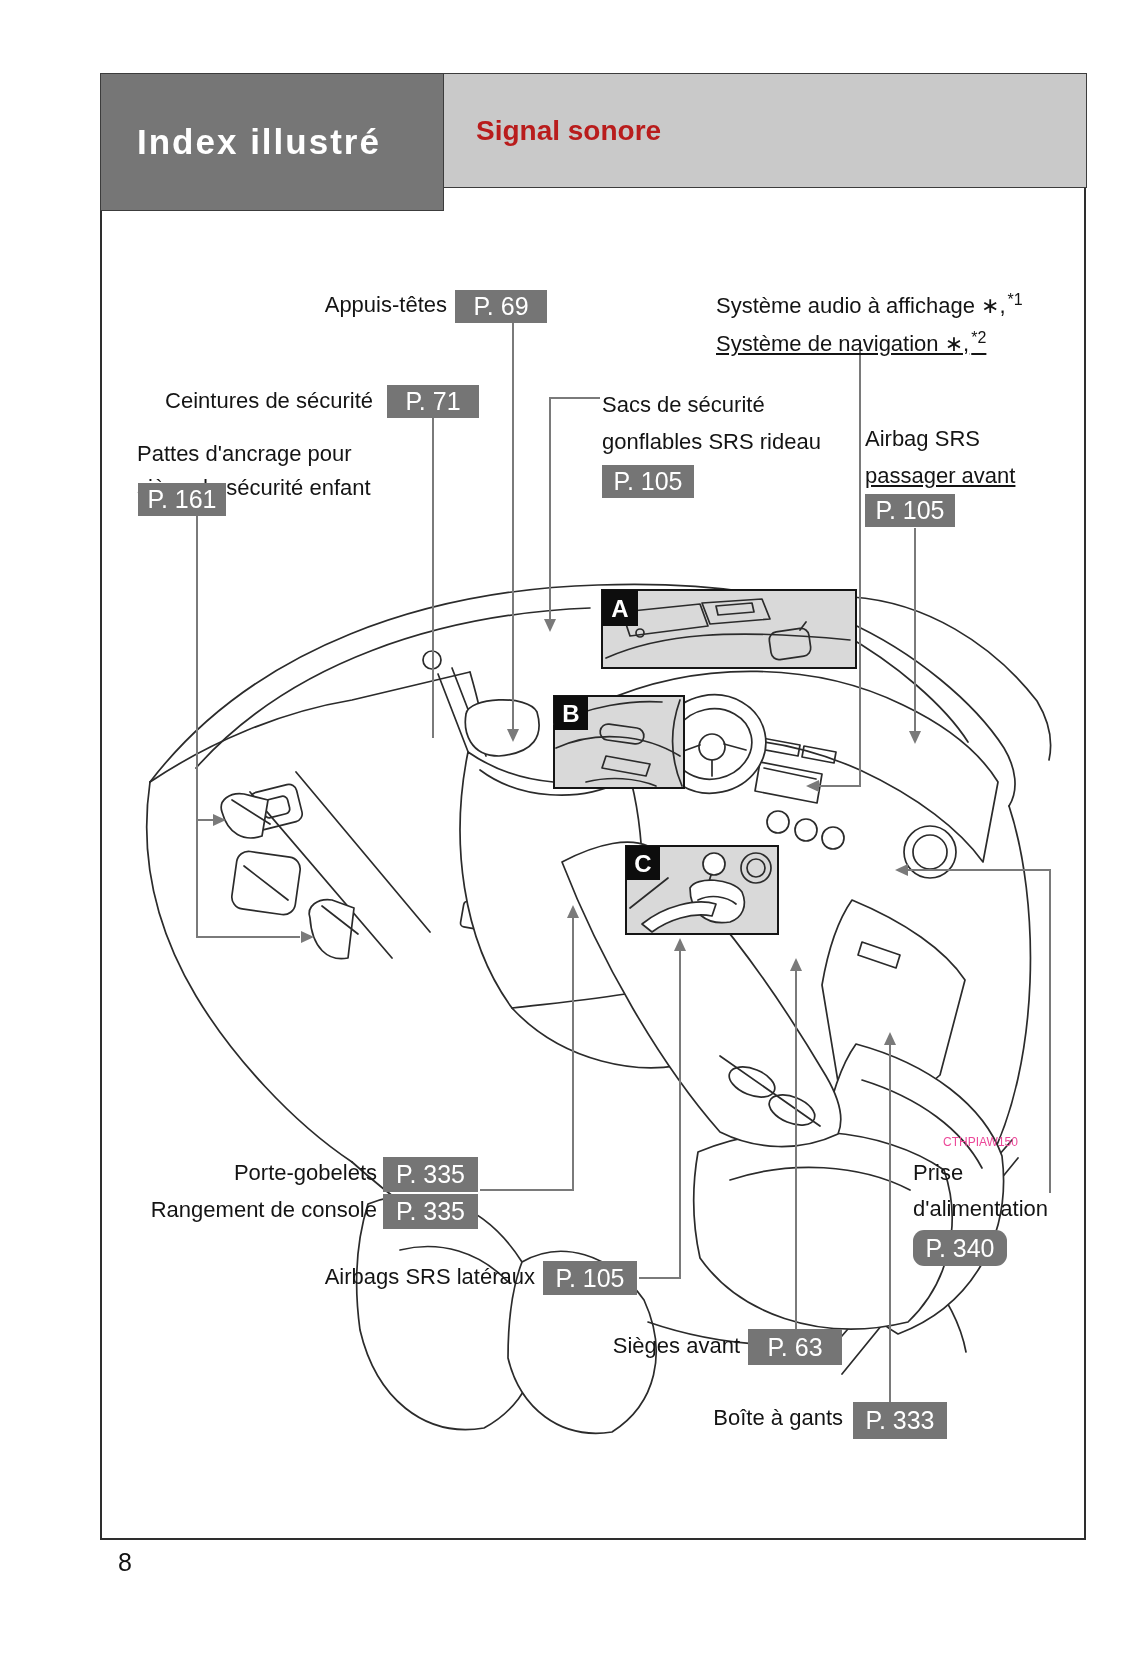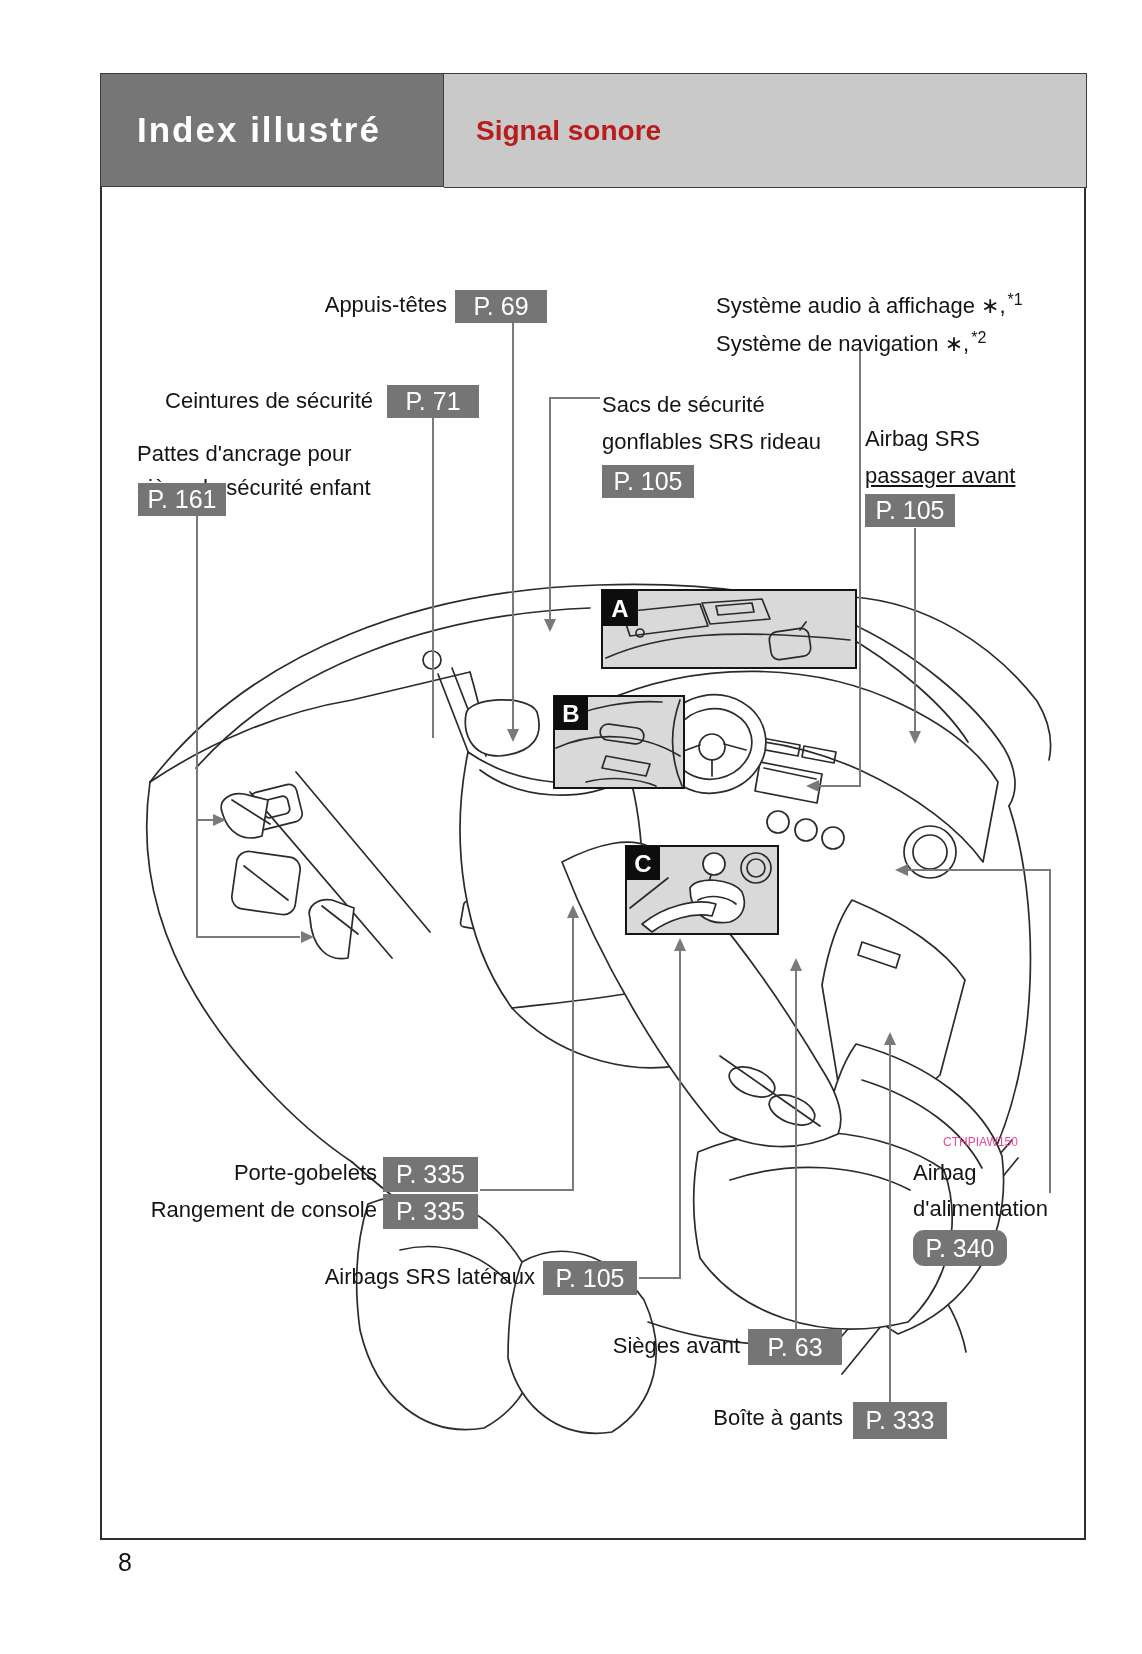--- a/index.html
+++ b/index.html
@@ -4,21 +4,21 @@
 <style>
   :root{
     --badge:#757575; --headerDark:#767676; --headerLight:#c9c9c9;
     --inset:#d9d9d9; --line:#2b2b2b; --leader:#7a7a7a; --text:#111111;
   }
   html,body{margin:0;padding:0;background:#fff;}
   .page{position:relative;width:1142px;height:1654px;background:#fff;overflow:hidden;
         font-family:"Liberation Sans", sans-serif;color:var(--text);}
   .frame{position:absolute;left:100px;top:73px;width:986px;height:1467px;
          border:2px solid #2e2e2e;box-sizing:border-box;background:#fff;}
-  .hdr-dark{position:absolute;left:100px;top:73px;width:344px;height:114px;background:var(--headerDark);
+  .hdr-dark{position:absolute;left:100px;top:73px;width:344px;height:138px;background:var(--headerDark);
             border:1px solid #3c3c3c;box-sizing:border-box;display:flex;align-items:center;}
   .hdr-light{position:absolute;left:444px;top:73px;width:643px;height:115px;background:var(--headerLight);
              border:1px solid #3c3c3c;border-left:none;box-sizing:border-box;display:flex;align-items:center;}
   .hdr-title{font-size:35px;font-weight:bold;color:#ffffff;letter-spacing:2px;padding-left:36px;}
   .hdr-sub{font-size:28px;font-weight:bold;color:#b91c1c;padding-left:32px;}
   .lbl{position:absolute;font-size:22px;color:#141414;white-space:nowrap;line-height:1.2;}
   .badge{position:absolute;background:var(--badge);color:#fff;font-size:25px;
          display:flex;align-items:center;justify-content:center;box-sizing:border-box;}
   .sup{font-size:16px;vertical-align:8px;margin-left:2px;}
   .figcode{position:absolute;font-size:12px;color:#ec4899;}
@@ -186,21 +186,21 @@
       <path class="ah" d="M796 958 L790 971 L802 971 Z"></path>
       <path class="ah" d="M890 1032 L884 1045 L896 1045 Z"></path>
       <path class="ah" d="M895 870 L908 864 L908 876 Z"></path>
     </g>
   </svg>
 
   <div class="lbl" style="right:695px;top:292px;text-align:right;">Appuis-têtes</div>
   <div class="badge" style="left:455px;top:290px;width:92px;height:33px;">P. 69</div>
 
   <div class="lbl" style="left:716px;top:290px;"><span>Système audio à affichage ∗,</span><span class="sup">*1</span></div>
-  <div class="lbl" style="left:716px;top:328px;"><span>Système de navigation ∗,</span><span class="sup">*2</span></div>
+  <div class="lbl" style="left:716px;top:328px;text-decoration:underline;"><span>Système de navigation ∗,</span><span class="sup">*2</span></div>
 
   <div class="lbl" style="right:769px;top:388px;">Ceintures de sécurité</div>
   <div class="badge" style="left:387px;top:385px;width:92px;height:33px;">P. 71</div>
 
   <div class="lbl" style="left:137px;top:441px;">Pattes d'ancrage pour</div>
   <div class="lbl" style="left:137px;top:475px;">siège de sécurité enfant</div>
   <div class="badge" style="left:138px;top:483px;width:88px;height:33px;">P. 161</div>
 
   <div class="lbl" style="left:602px;top:392px;">Sacs de sécurité</div>
   <div class="lbl" style="left:602px;top:429px;">gonflables SRS rideau</div>
@@ -220,18 +220,18 @@
 
   <div class="lbl" style="right:607px;top:1264px;">Airbags SRS latéraux</div>
   <div class="badge" style="left:543px;top:1261px;width:94px;height:34px;">P. 105</div>
 
   <div class="lbl" style="right:402px;top:1333px;">Sièges avant</div>
   <div class="badge" style="left:748px;top:1329px;width:94px;height:36px;">P. 63</div>
 
   <div class="lbl" style="right:299px;top:1405px;">Boîte à gants</div>
   <div class="badge" style="left:853px;top:1402px;width:94px;height:37px;">P. 333</div>
 
-  <div class="lbl" style="left:913px;top:1160px;">Airbag</div>
+  <div class="lbl" style="left:913px;top:1160px;">Prise</div>
   <div class="lbl" style="left:913px;top:1196px;">d'alimentation</div>
   <div class="badge" style="left:913px;top:1230px;width:94px;height:36px;border-radius:11px;">P. 340</div>
 
   <div class="pagenum">8</div>
 </div>
 
 </body></html>

